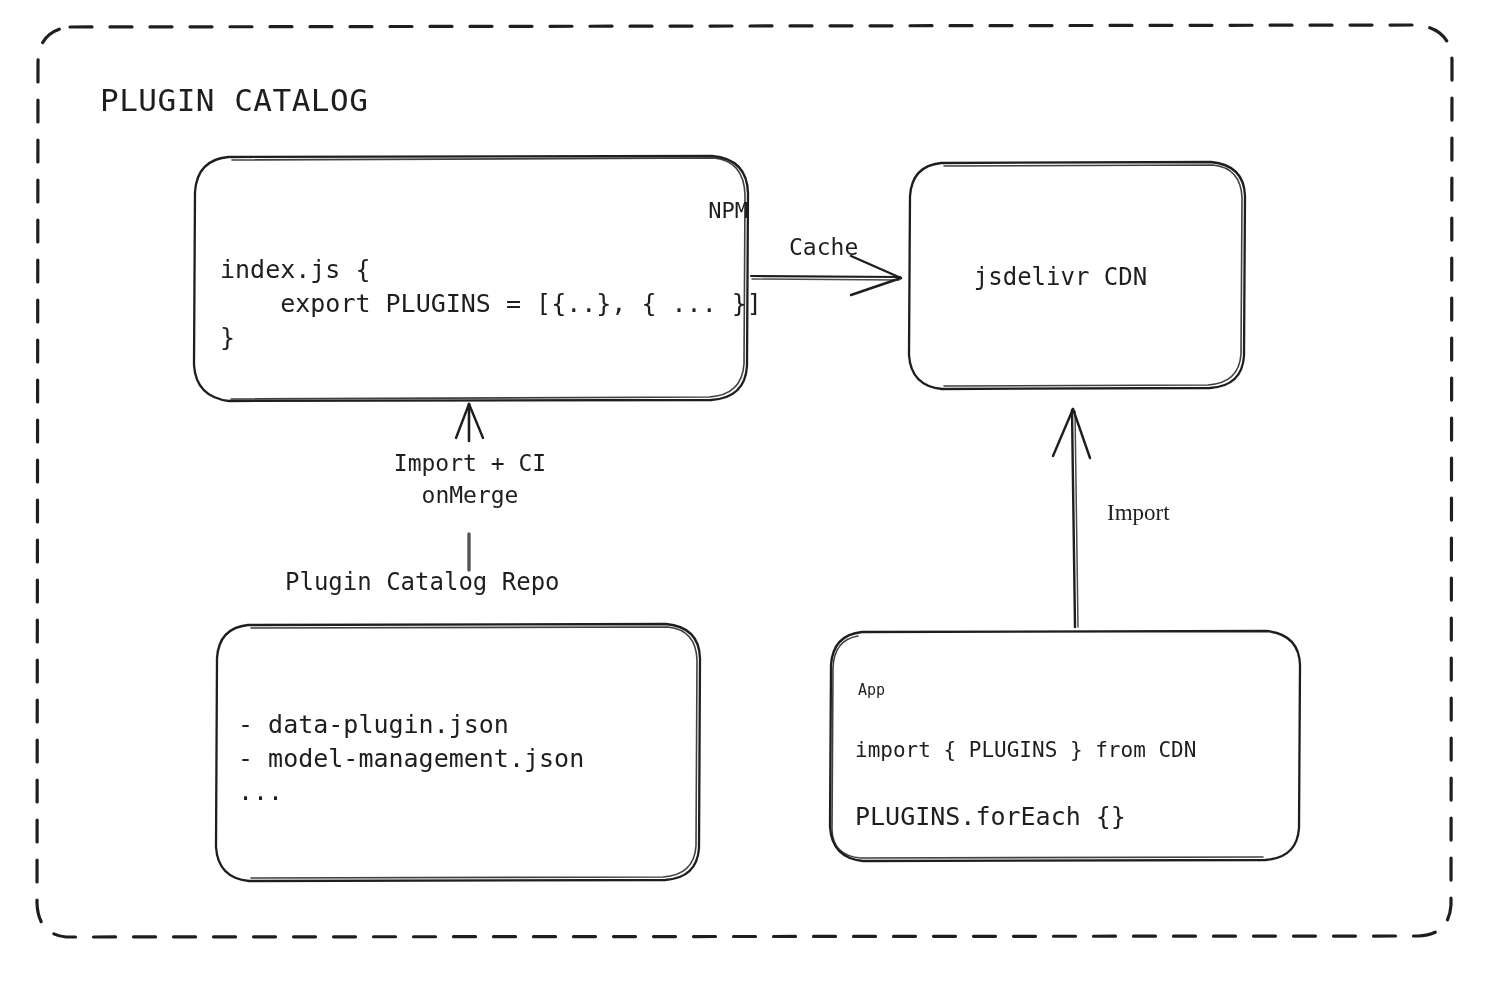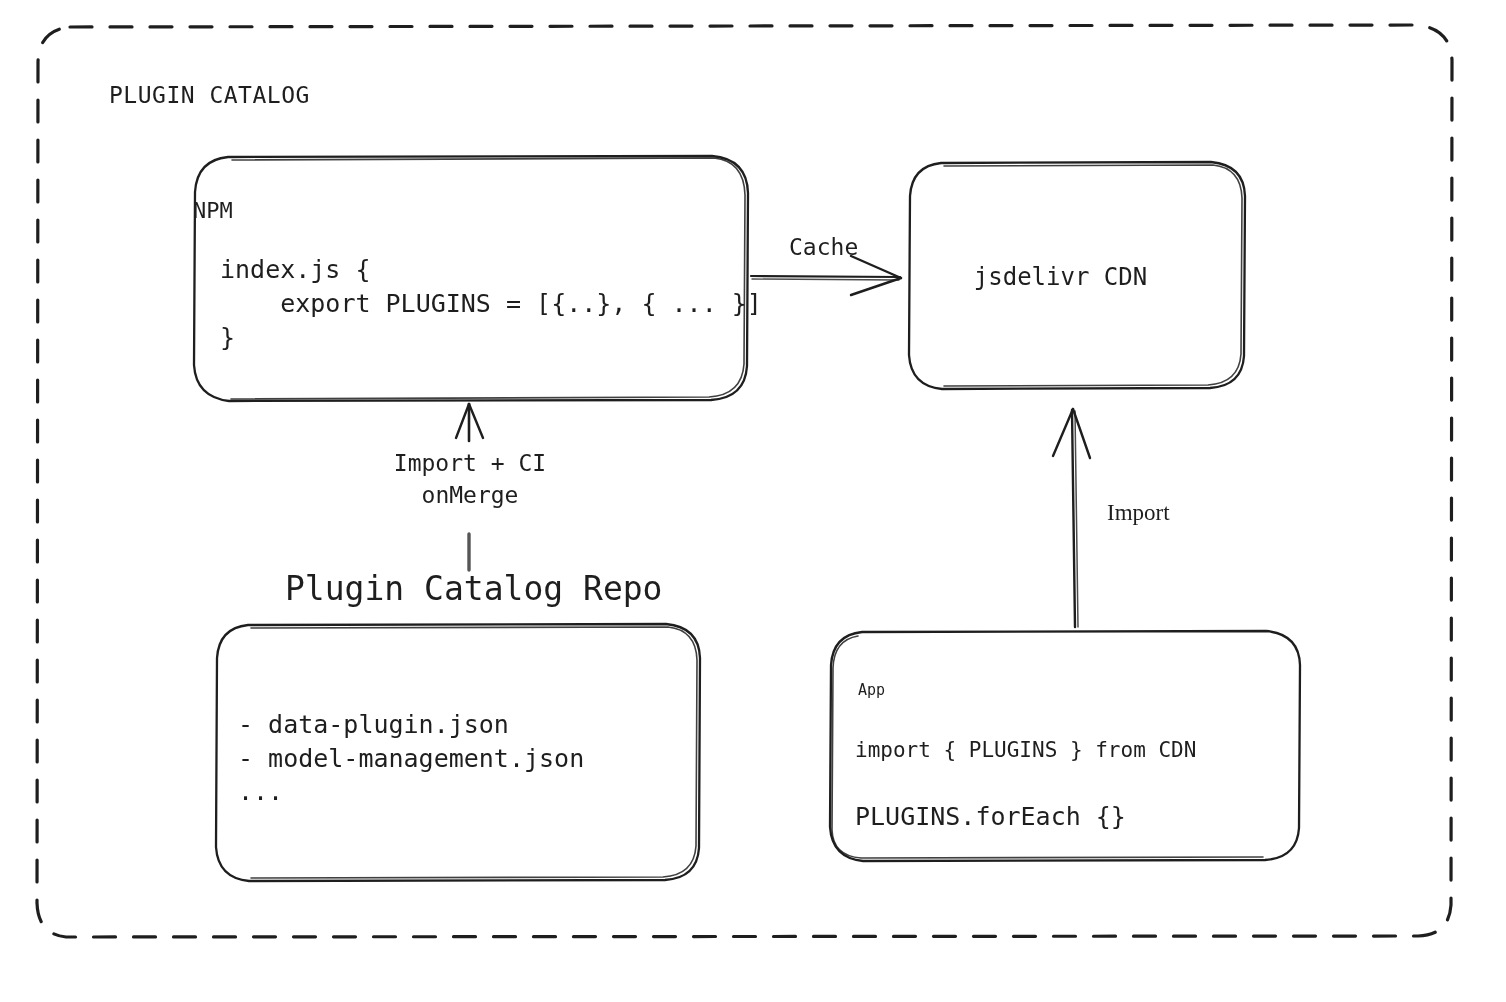--- a/index.html
+++ b/index.html
@@ -27,32 +27,32 @@
   .txt {
     position: absolute;
     white-space: pre;
     color: #1e1e1e;
     font-family: "DejaVu Sans Mono", "Liberation Mono", monospace;
     line-height: 1.32;
   }
 
   
   #group-title {
-    left: 109px;
+    left: 100px;
     top: 80px;
-    font-size: 23px;
+    font-size: 31px;
     letter-spacing: 0.5px;
   }
 
   
   #npm-title {
     left: 193px;
     top: 196px;
     width: 555px;
-    text-align: left;
+    text-align: right;
     font-size: 22px;
   }
   #npm-code {
     left: 220px;
     top: 253px;
     font-size: 25px;
     line-height: 1.36;
   }
 
   
@@ -79,21 +79,21 @@
     width: 240px;
     text-align: center;
     font-size: 23px;
     line-height: 1.40;
   }
 
   
   #repo-caption {
     left: 285px;
     top: 567px;
-    font-size: 33px;
+    font-size: 24px;
   }
 
   
   #repo-list {
     left: 222px;
     top: 708px;
     font-size: 25px;
     line-height: 1.34;
     margin-left: 16px;
   }

